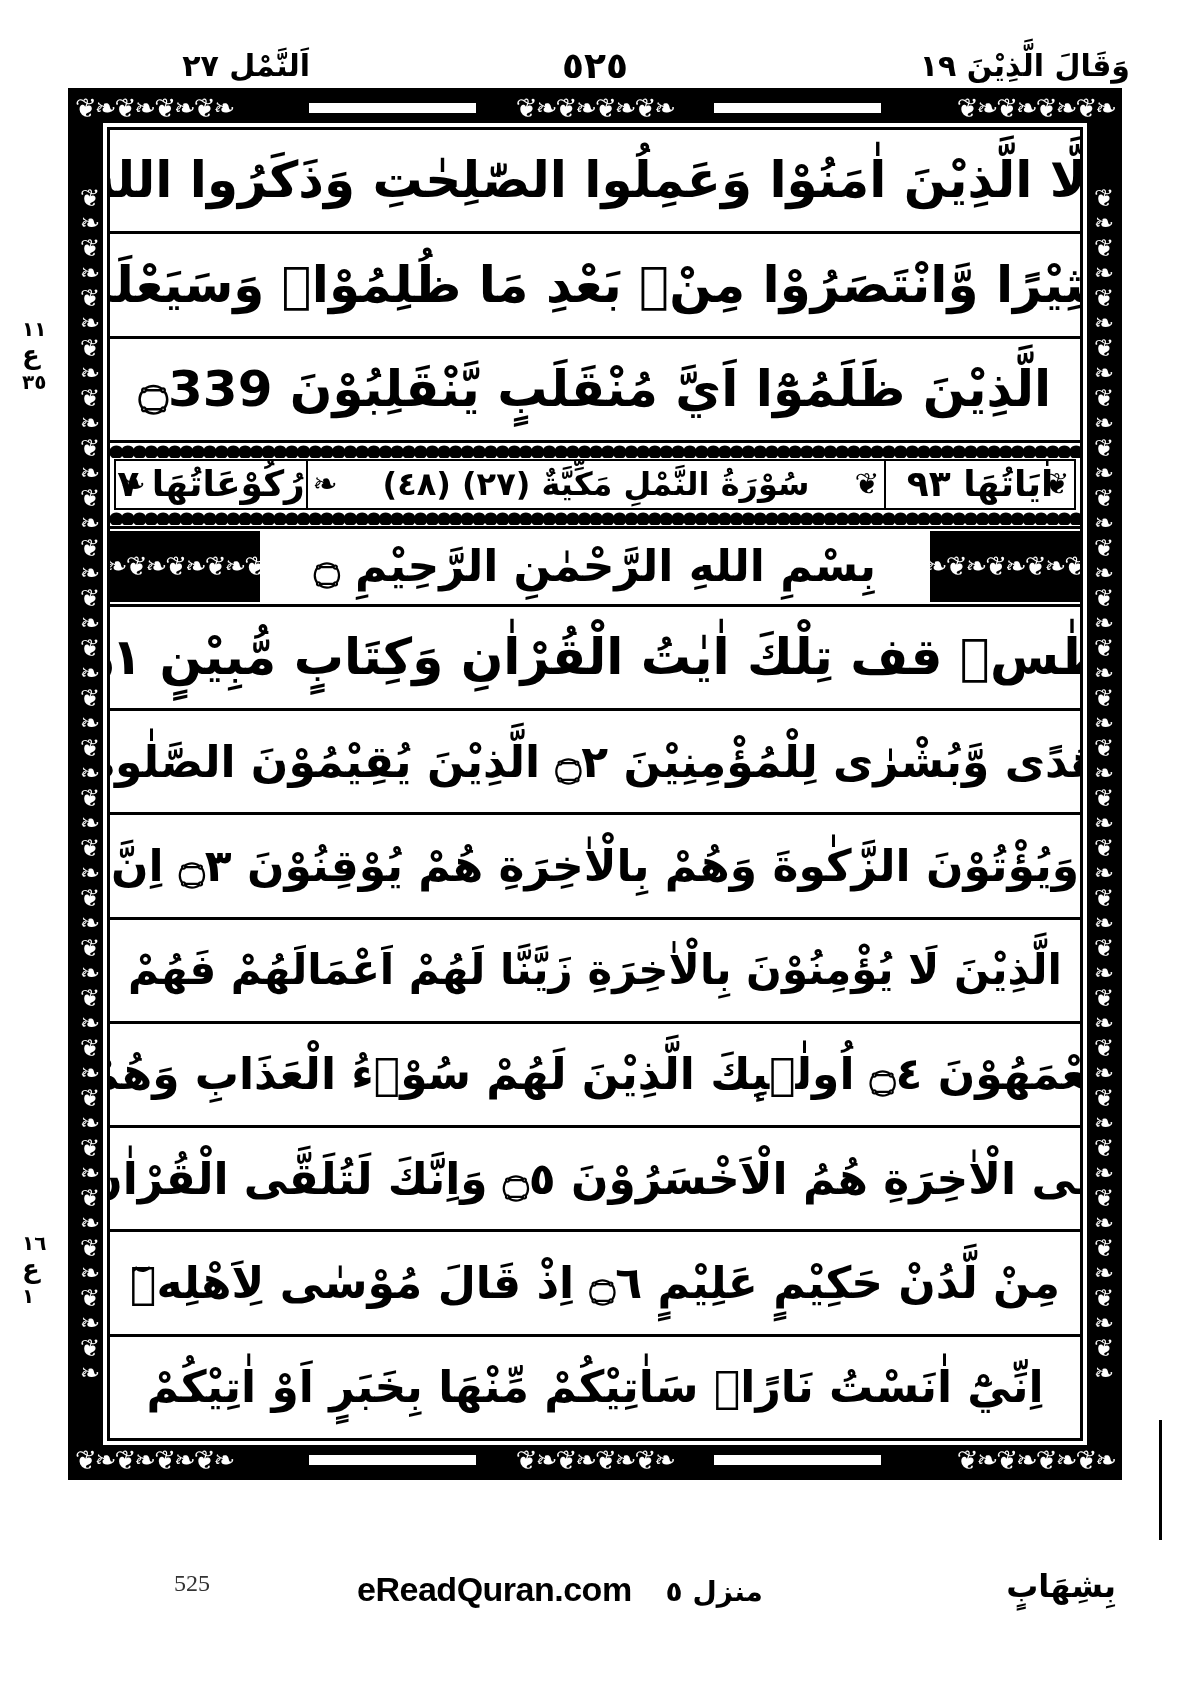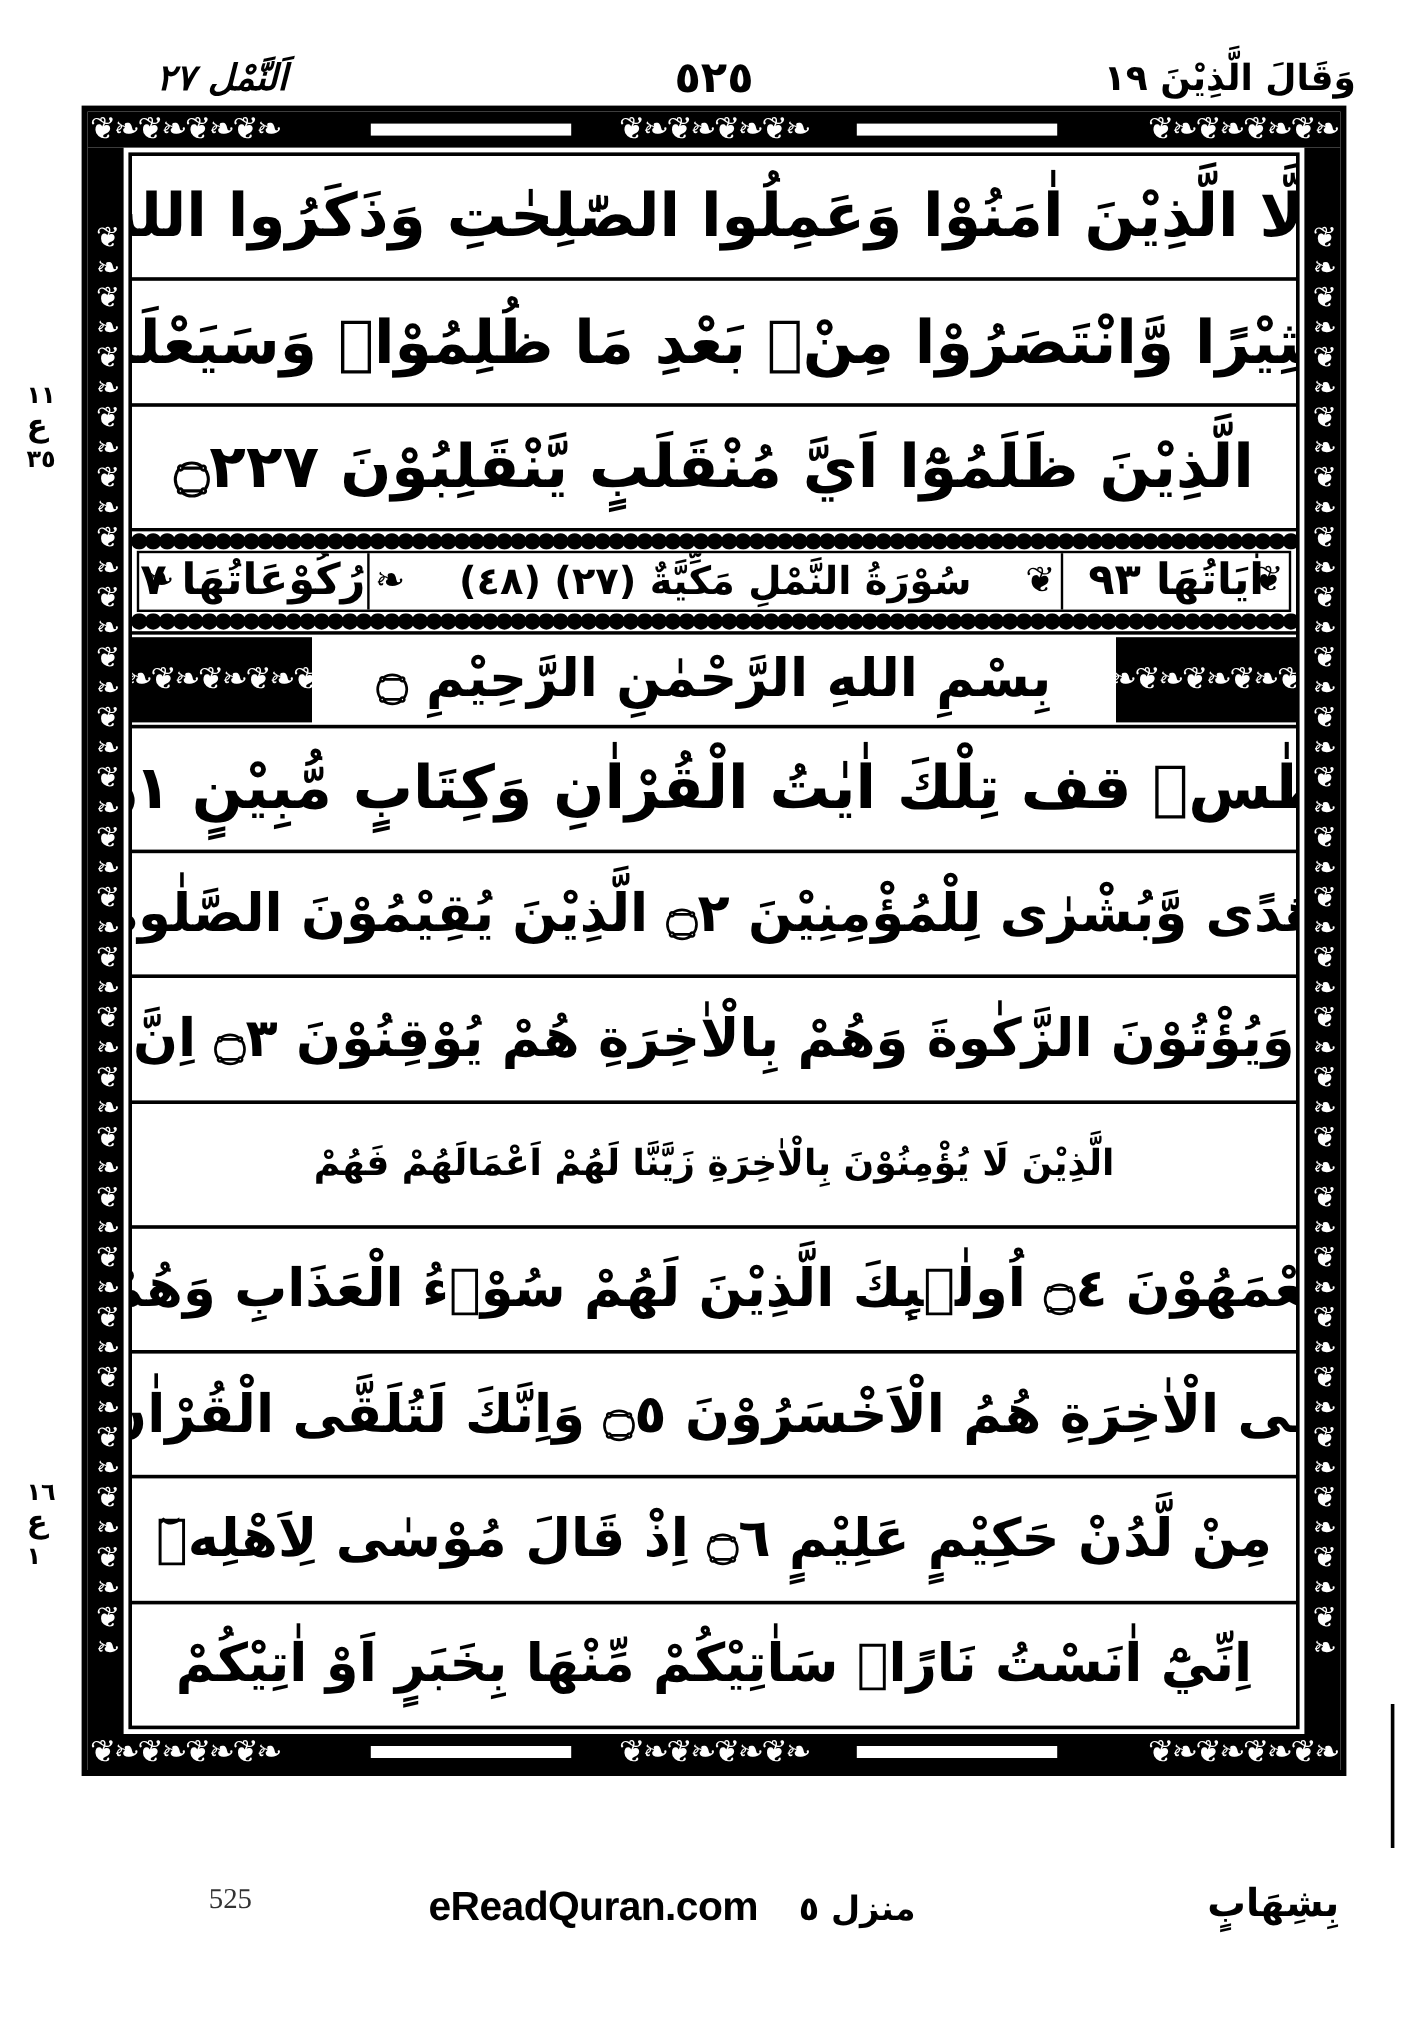--- a/index.html
+++ b/index.html
@@ -31,21 +31,21 @@
   }
   .hdr-item {
     font-size: 30px;
     font-weight: 700;
     line-height: 1;
     white-space: nowrap;
     font-family: "DejaVu Sans", sans-serif;
   }
   .hdr-juz   { text-align: right; min-width: 250px; }
   .hdr-page  { font-size: 36px; letter-spacing: 2px; text-align: right; }
-  .hdr-surah { text-align: center; min-width: 250px; direction: rtl; font-style: italic; }
+  .hdr-surah { text-align: right; min-width: 250px; direction: rtl; }
 
   
   .frame-outer {
     position: absolute;
     top: 88px;
     left: 68px;
     width: 1054px;
     height: 1392px;
     box-sizing: border-box;
     border: 5px solid #000;
@@ -134,21 +134,21 @@
   .ayah-line .arabic {
     font-size: 50px;
     font-weight: 700;
     line-height: 1.05;
     white-space: nowrap;
     letter-spacing: 0px;
     font-family: "DejaVu Sans", sans-serif;
     transform: scaleX(1);
   }
   .ayah-line.tight .arabic { font-size: 44px; }
-  .ayah-line.tighter .arabic { font-size: 30px; }
+  .ayah-line.tighter .arabic { font-size: 42px; }
 
   
   .surah-banner {
     flex: 0 0 86px;
     border-bottom: 3px solid #000;
     position: relative;
     box-sizing: border-box;
     background: #fff;
     display: flex;
     align-items: stretch;
@@ -371,21 +371,21 @@
 
   <div class="text-block">
 
     <div class="ayah-line">
       <span class="arabic">اِلَّا الَّذِيْنَ اٰمَنُوْا وَعَمِلُوا الصّٰلِحٰتِ وَذَكَرُوا اللهَ</span>
     </div>
     <div class="ayah-line">
       <span class="arabic">كَثِيْرًا وَّانْتَصَرُوْا مِنْۢ بَعْدِ مَا ظُلِمُوْاۗ وَسَيَعْلَمُ</span>
     </div>
     <div class="ayah-line">
-      <span class="arabic">الَّذِيْنَ ظَلَمُوْٓا اَيَّ مُنْقَلَبٍ يَّنْقَلِبُوْنَ ۝٢٢٧</span>
+      <span class="arabic">الَّذِيْنَ ظَلَمُوْٓا اَيَّ مُنْقَلَبٍ يَّنْقَلِبُوْنَ ۝339</span>
     </div>
 
     <div class="surah-banner">
       <div class="beadline t">●●●●●●●●●●●●●●●●●●●●●●●●●●●●●●●●●●●●●●●●●●●●●●●●●●●●●●●●●●●●●●●●●●●●●●●●●●●●●●●●●●●●●●●●●●●●●●●●●●●●●●●●●●●●●●●●●●●●●●●●●●●●●●●●</div>
       <div class="beadline b">●●●●●●●●●●●●●●●●●●●●●●●●●●●●●●●●●●●●●●●●●●●●●●●●●●●●●●●●●●●●●●●●●●●●●●●●●●●●●●●●●●●●●●●●●●●●●●●●●●●●●●●●●●●●●●●●●●●●●●●●●●●●●●●●</div>
       <div class="banner-inner">
         <div class="banner-cell side">
           <span class="flourish r">❦</span>
           <span class="btxt">اٰيَاتُهَا ٩٣</span>
         </div>

